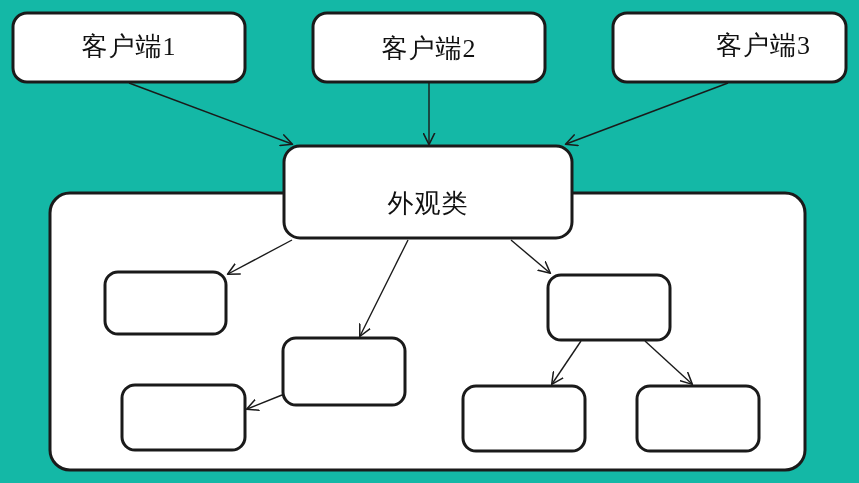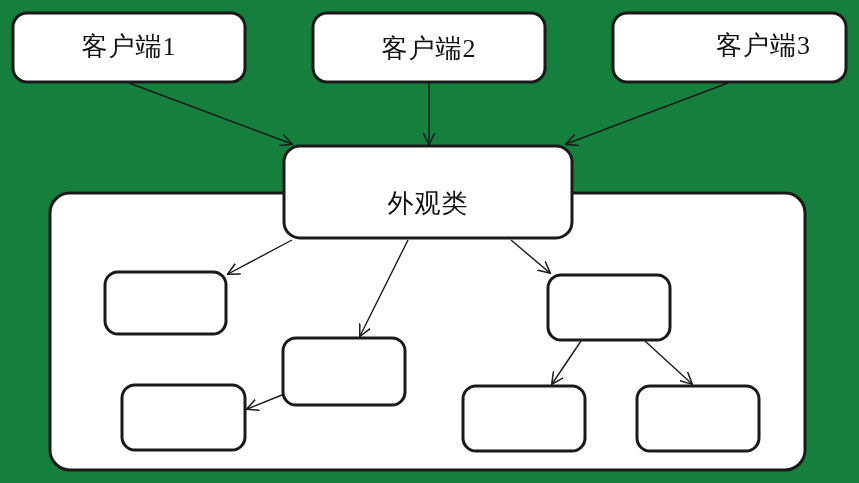--- a/index.html
+++ b/index.html
@@ -36,21 +36,21 @@
     font-size: 26px;
     line-height: 1.1;
     letter-spacing: 1px;
     pointer-events: none;
     white-space: nowrap;
   }
 </style>
 </head>
 <body>
 
-<div id="diagram-root" style="background: #15803d;">
+<div id="diagram-root" style="background: #14b8a6;">
 
   <svg id="diagram-svg" viewBox="0 0 859 483" xmlns="http://www.w3.org/2000/svg">
     <defs>
       <marker id="arrowhead-open" viewBox="0 0 12 12" refX="10.5" refY="6" markerWidth="13" markerHeight="13" orient="auto-start-reverse" markerUnits="userSpaceOnUse">
         <path d="M 0.5 0.8 L 11 6 L 0.5 11.2" fill="none" stroke="#1a1a1a" stroke-width="1.4" stroke-linecap="round" stroke-linejoin="round"></path>
       </marker>
     </defs>
 
     <g>
       <rect id="shape-subsystem-container" x="50" y="193" width="755" height="277" rx="20" ry="20" fill="#ffffff" stroke="#1a1a1a" stroke-width="3"></rect>

